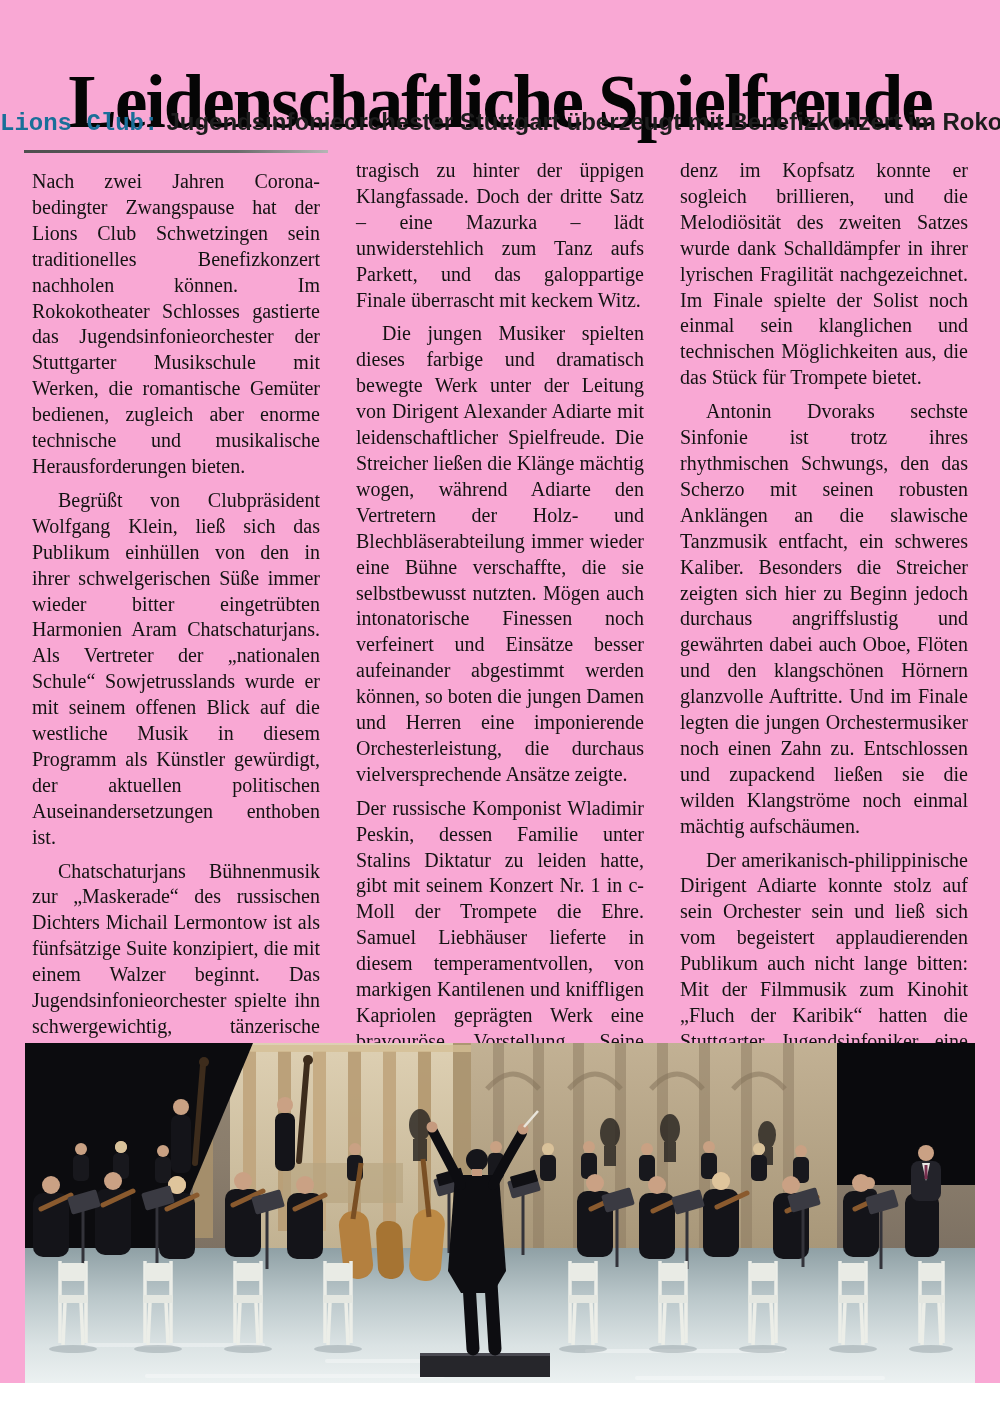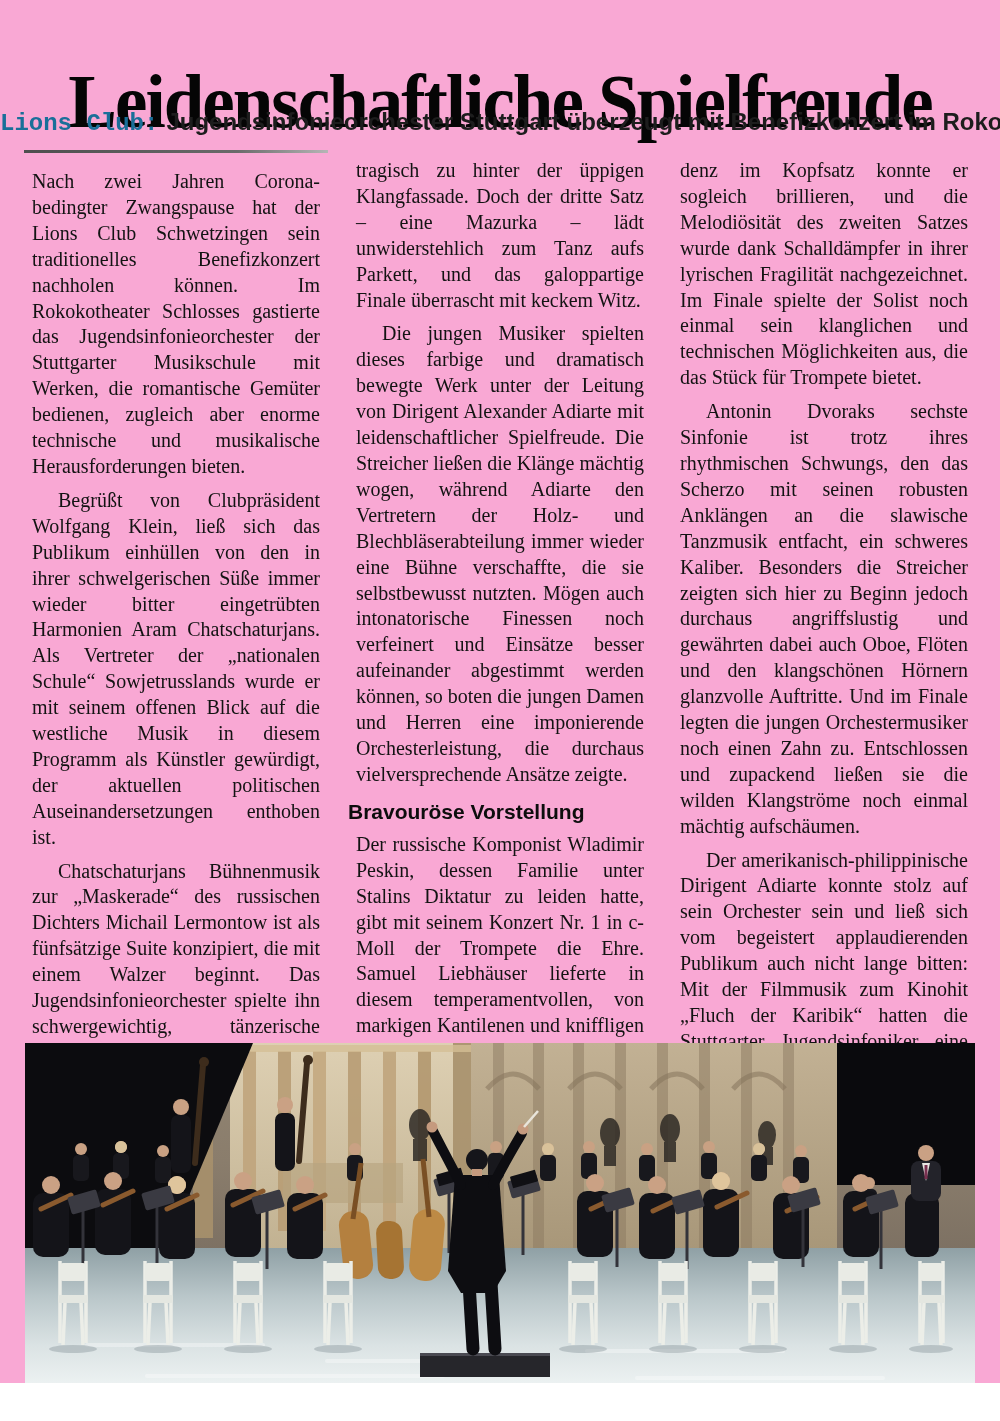--- a/index.html
+++ b/index.html
@@ -89,21 +89,20 @@
     <div class="col">
       <div class="byline-rule"></div>
       <p>Nach zwei Jahren Corona-bedingter Zwangspause hat der Lions Club Schwetzingen sein traditionelles Benefizkonzert nachholen können. Im Rokokotheater Schlosses gastierte das Jugendsinfonieorchester der Stuttgarter Musikschule mit Werken, die romantische Gemüter bedienen, zugleich aber enorme technische und musikalische Herausforderungen bieten.</p>
       <p class="indent">Begrüßt von Clubpräsident Wolfgang Klein, ließ sich das Publikum einhüllen von den in ihrer schwelgerischen Süße immer wieder bitter eingetrübten Harmonien Aram Chatschaturjans. Als Vertreter der „nationalen Schule“ Sowjetrusslands wurde er mit seinem offenen Blick auf die westliche Musik in diesem Programm als Künstler gewürdigt, der aktuellen politischen Auseinandersetzungen enthoben ist.</p>
       <p class="indent">Chatschaturjans Bühnenmusik zur „Maskerade“ des russischen Dichters Michail Lermontow ist als fünfsätzige Suite konzipiert, die mit einem Walzer beginnt. Das Jugendsinfonieorchester spielte ihn schwergewichtig, tänzerische Leichtigkeit ist diesem Dreiertakt abhold, handelt die „Maskerade“ doch vom Mord eines Ehemanns an seiner Frau, die fälschlicherweise der Untreue bezichtigt wird. Es geht also</p>
     </div>
 
     <div class="col">
       <p>tragisch zu hinter der üppigen Klangfassade. Doch der dritte Satz – eine Mazurka – lädt unwiderstehlich zum Tanz aufs Parkett, und das galoppartige Finale überrascht mit keckem Witz.</p>
       <p class="indent">Die jungen Musiker spielten dieses farbige und dramatisch bewegte Werk unter der Leitung von Dirigent Alexander Adiarte mit leidenschaftlicher Spielfreude. Die Streicher ließen die Klänge mächtig wogen, während Adiarte den Vertretern der Holz- und Blechbläserabteilung immer wieder eine Bühne verschaffte, die sie selbstbewusst nutzten. Mögen auch intonatorische Finessen noch verfeinert und Einsätze besser aufeinander abgestimmt werden können, so boten die jungen Damen und Herren eine imponierende Orchesterleistung, die durchaus vielversprechende Ansätze zeigte.</p>
-      <h2 class="subhead">Bravouröse Vorstellung</h2>
       <p>Der russische Komponist Wladimir Peskin, dessen Familie unter Stalins Diktatur zu leiden hatte, gibt mit seinem Konzert Nr. 1 in c-Moll der Trompete die Ehre. Samuel Liebhäuser lieferte in diesem temperamentvollen, von markigen Kantilenen und kniffligen Kapriolen geprägten Werk eine bravouröse Vorstellung. Seine Partien spielte er mit kraftvollem Ausdruck und technischer Beherrschung. Mit der Soloka-</p>
     </div>
 
     <div class="col">
       <p>denz im Kopfsatz konnte er sogleich brillieren, und die Melodiösität des zweiten Satzes wurde dank Schalldämpfer in ihrer lyrischen Fragilität nachgezeichnet. Im Finale spielte der Solist noch einmal sein klanglichen und technischen Möglichkeiten aus, die das Stück für Trompete bietet.</p>
       <p class="indent">Antonin Dvoraks sechste Sinfonie ist trotz ihres rhythmischen Schwungs, den das Scherzo mit seinen robusten Anklängen an die slawische Tanzmusik entfacht, ein schweres Kaliber. Besonders die Streicher zeigten sich hier zu Beginn jedoch durchaus angriffslustig und gewährten dabei auch Oboe, Flöten und den klangschönen Hörnern glanzvolle Auftritte. Und im Finale legten die jungen Orchestermusiker noch einen Zahn zu. Entschlossen und zupackend ließen sie die wilden Klangströme noch einmal mächtig aufschäumen.</p>
       <p class="indent">Der amerikanisch-philippinische Dirigent Adiarte konnte stolz auf sein Orchester sein und ließ sich vom begeistert applaudierenden Publikum auch nicht lange bitten: Mit der Filmmusik zum Kinohit „Fluch der Karibik“ hatten die Stuttgarter Jugendsinfoniker eine Zugabe im Gepäck, die so gut ankam, dass sie sie gleich noch einmal spielen mussten. Von Zwang konnte dabei freilich keine Rede sein.</p>
     </div>
 
   </div>

